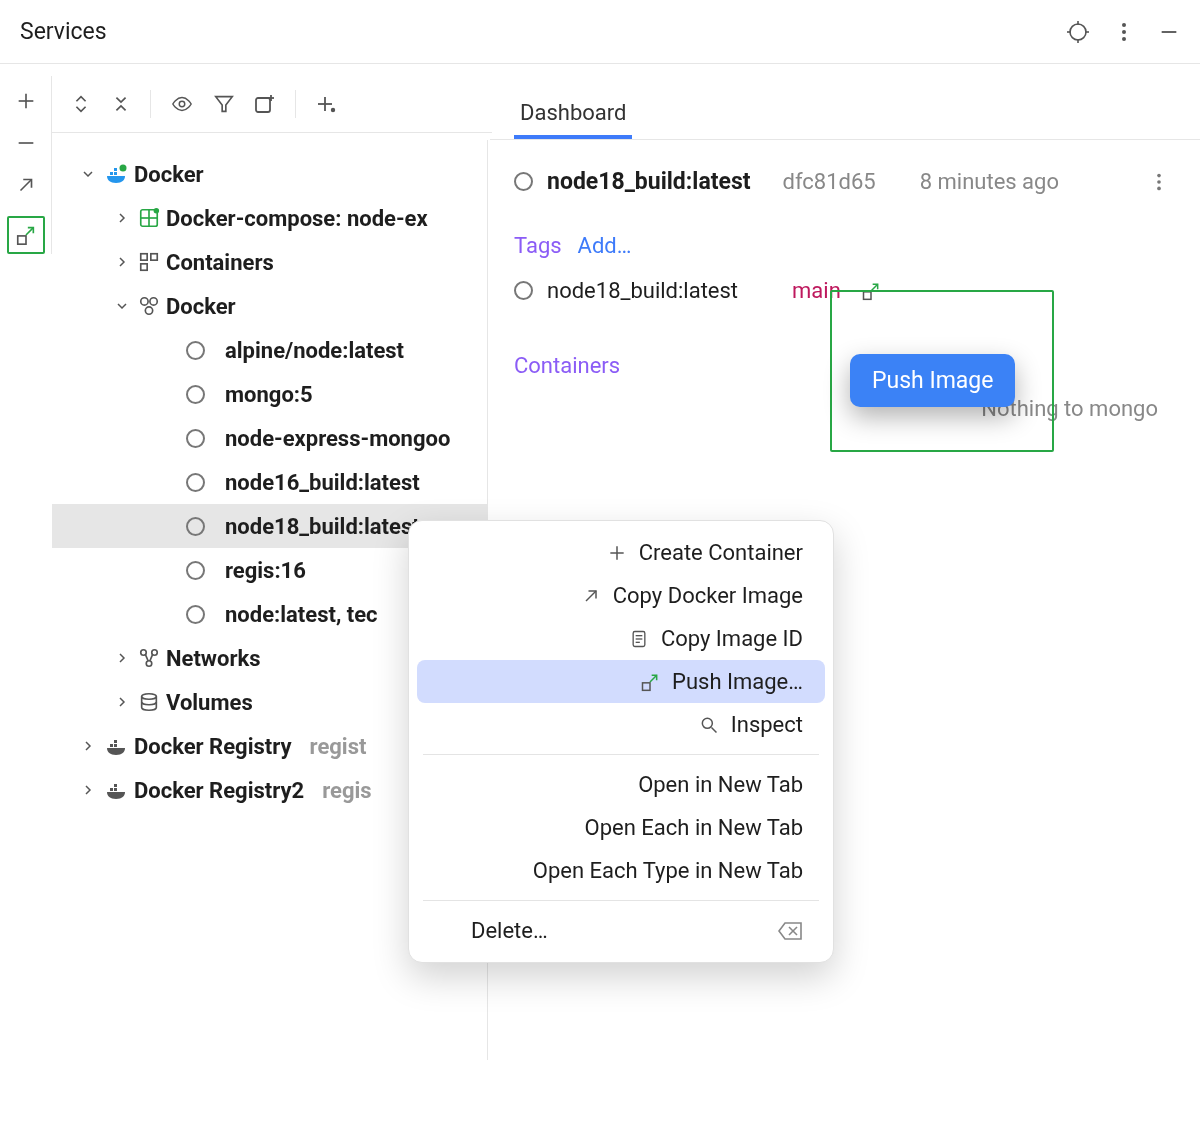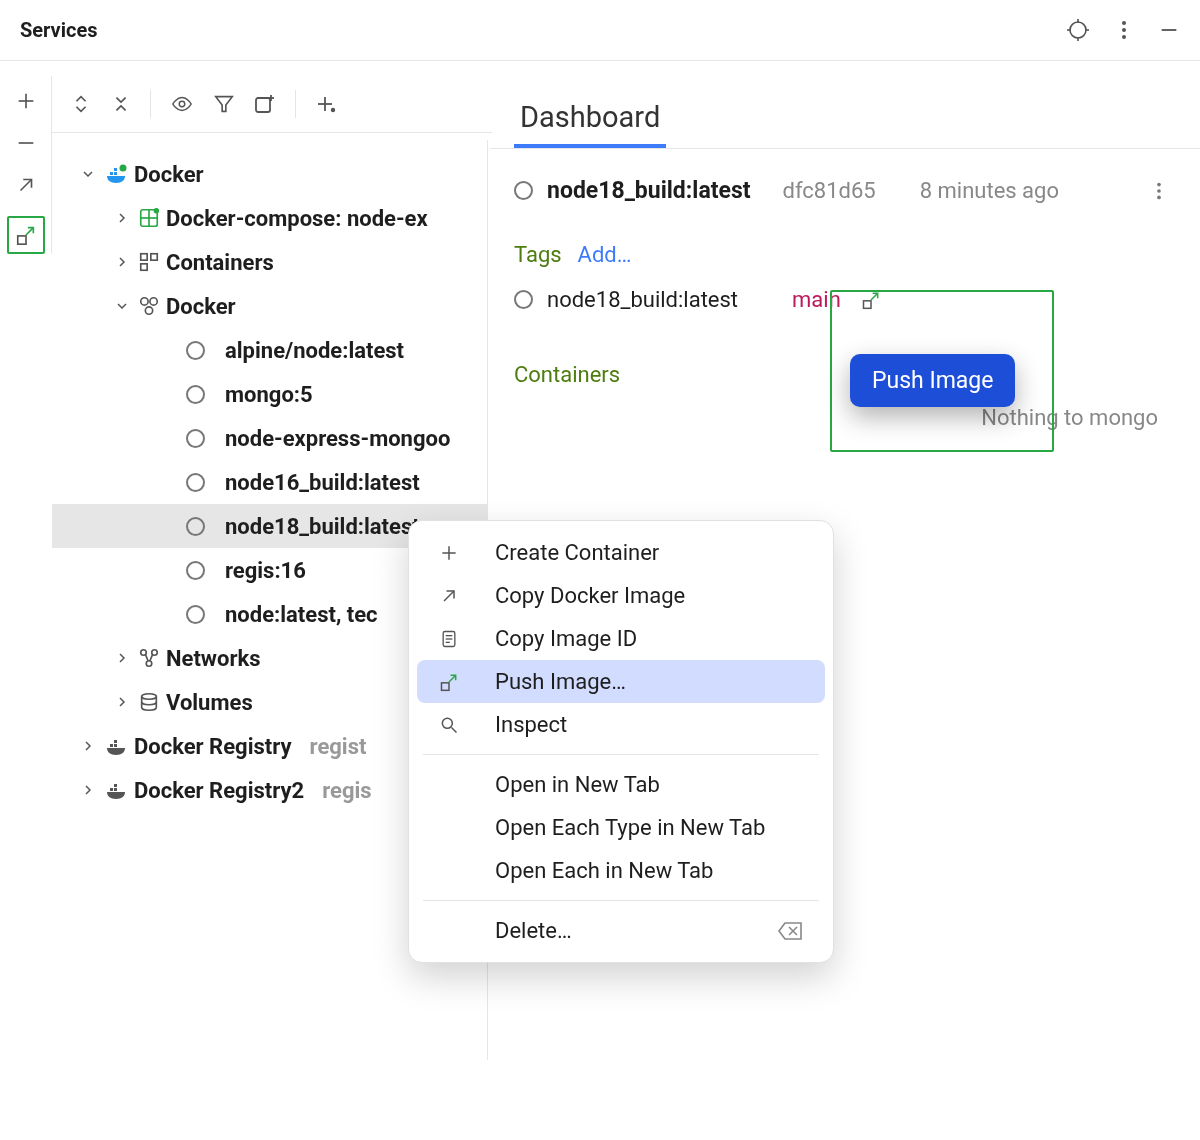--- a/index.html
+++ b/index.html
@@ -15,21 +15,21 @@
   }
 
   
   .header {
     display: flex;
     align-items: center;
     justify-content: space-between;
     padding: 18px 20px 18px 20px;
     border-bottom: 1px solid #e6e6e6;
   }
-  .header-title { font-weight: 700; font-size: 20px; }
+  .header-title { font-weight: 400; font-size: 23px; }
   .header-actions { display: flex; align-items: center; gap: 22px; color: #555; }
 
   
   .rail {
     position: absolute;
     left: 0; top: 76px;
     width: 52px;
     border-right: 1px solid #e6e6e6;
     display: flex;
     flex-direction: column;
@@ -96,80 +96,81 @@
   }
 
   
   .tab-bar {
     display:flex;
     padding-left: 24px;
     padding-top: 14px;
   }
   .tab {
     padding: 10px 6px;
-    font-size: 29px;
+    font-size: 22px;
     color: #333;
   }
   .tab.active {
     border-bottom: 4px solid #3e7bfa;
   }
   .detail-content { padding: 18px 24px; }
   .image-header {
     display: flex;
     align-items: center;
     gap: 14px;
     padding: 10px 0;
   }
   .image-header .img-name { font-weight: 700; font-size: 23px; }
   .image-header .img-hash { color: #888; margin-left: 18px; }
   .image-header .img-time { color: #888; margin-left: 30px; }
   .image-header .more { margin-left: auto; color: #777; padding-right: 6px;}
   .sec-row { display:flex; align-items:center; gap: 16px; padding: 28px 0 14px 0; }
-  .sec-label { color: #4d7c0f; font-size: 22px; }
+  .sec-label { color: #8b5cf6; font-size: 22px; }
   .sec-link { color: #3e7bfa; font-size: 22px; cursor: pointer; }
   .tag-row { display:flex; align-items:center; gap: 14px; padding: 6px 0;}
   .tag-row .tag-name { font-size: 22px; }
   .tag-row .tag-suffix { color: #be185d; margin-left: 40px; }
   .empty-text { text-align: right; color: #888; padding-right: 18px; padding-top: 4px; font-size: 22px;}
 
   
   .context-menu {
     position: absolute;
     left: 408px; top: 520px;
     width: 426px;
     background: #fff;
     border: 1px solid #e1e1e1;
     border-radius: 14px;
     box-shadow: 0 14px 36px rgba(0,0,0,0.18);
     padding: 10px 0;
   }
   .menu-item {
-    display:flex; align-items:center; gap: 32px;
+    display:flex; align-items:center; gap: 8px;
     padding: 9px 22px;
     margin: 0 8px;
     border-radius: 8px;
     font-size: 22px;
+    justify-content: flex-end;
   }
   .menu-item.selected { background: #d2dcfe; }
   .menu-sep { height:1px; background:#e4e4e4; margin: 8px 14px; }
   .menu-item .mi-icon { width: 24px; text-align:center; color:#555; }
   .menu-item .shortcut { margin-left:auto; color:#888; }
 
   
   .push-highlight {
     position: absolute;
     left: 830px; top: 290px;
     width: 224px; height: 162px;
     border: 2px solid #28a745;
     border-radius: 2px;
   }
   .push-tooltip {
     position: absolute;
     left: 850px; top: 354px;
-    background: #1d4ed8;
+    background: #3b82f6;
     color: #fff;
     padding: 13px 22px;
     border-radius: 10px;
     font-size: 23px;
     box-shadow: 0 10px 26px rgba(0,0,0,0.3);
   }
 
   
   .icon { display:inline-flex; align-items:center; justify-content:center; }
   svg { display:block; }
@@ -564,25 +565,25 @@
       </span>
     <span>Inspect</span>
   </div>
   <div class="menu-sep"></div>
   <div class="menu-item">
     <span class="mi-icon"></span>
     <span>Open in New Tab</span>
   </div>
   <div class="menu-item">
     <span class="mi-icon"></span>
+    <span>Open Each in New Tab</span>
+  </div>
+  <div class="menu-item">
+    <span class="mi-icon"></span>
     <span>Open Each Type in New Tab</span>
-  </div>
-  <div class="menu-item">
-    <span class="mi-icon"></span>
-    <span>Open Each in New Tab</span>
   </div>
   <div class="menu-sep"></div>
   <div class="menu-item">
     <span class="mi-icon"></span>
     <span>Delete…</span>
     <span class="shortcut icon">
       <svg width="26" height="20" viewBox="0 0 26 20" stroke="#888" stroke-width="1.6" fill="none">
           <path d="M8 2 L24 2 L24 18 L8 18 L2 10 Z"></path>
           <line x1="12" y1="6" x2="20" y2="14"></line>
           <line x1="20" y1="6" x2="12" y2="14"></line>

